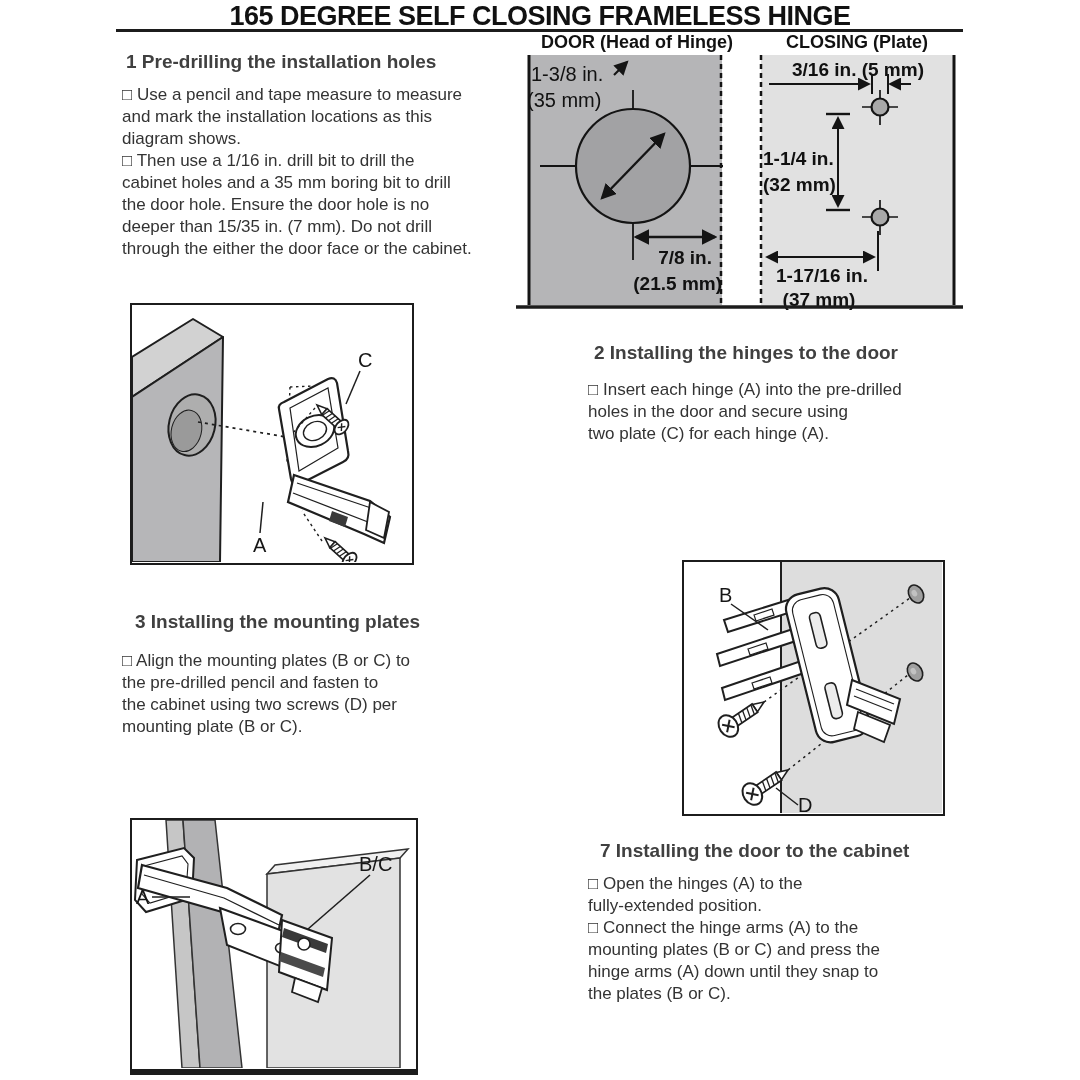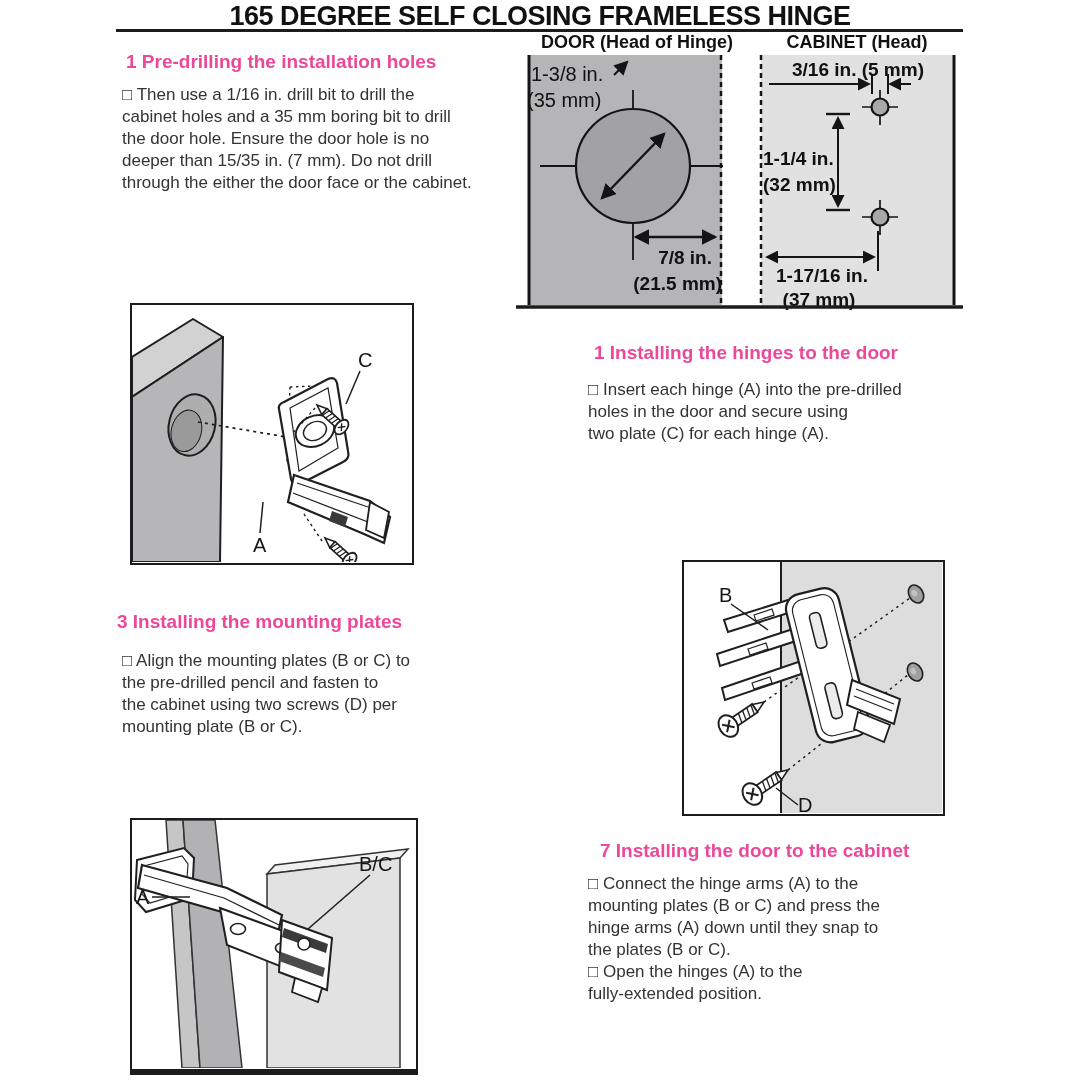--- a/index.html
+++ b/index.html
@@ -5,46 +5,46 @@
   html,body{margin:0;padding:0;background:#fff;}
   #page{position:relative;width:1080px;height:1080px;background:#ffffff;overflow:hidden;
         font-family:"Liberation Sans",sans-serif;color:#222;border-radius:12px;}
   .abs{position:absolute;}
   #title{top:1px;left:0;width:1080px;text-align:center;font-size:27px;font-weight:700;
          letter-spacing:-0.5px;color:#111;}
   #toprule{left:116px;top:29px;width:847px;height:3px;background:#1c1c1c;}
   .colhead{top:32px;text-align:center;font-size:18px;font-weight:700;color:#111;}
   #door-head{left:527px;width:196px;margin-left:12px;}
   #cab-head{left:758px;width:198px;}
-  .sec-h{font-size:19px;font-weight:700;color:#ec4899;white-space:nowrap;}
+  .sec-h{font-size:19px;font-weight:700;color:#404040;white-space:nowrap;}
   .sec-b{font-size:17px;line-height:22px;color:#333;white-space:pre-line;}
   #s1h{left:126px;top:51px;} #s1b{left:122px;top:84px;width:420px;}
   #s2h{left:594px;top:342px;} #s2b{left:588px;top:379px;width:400px;}
-  #s3h{left:117px;top:611px;} #s3b{left:122px;top:650px;width:400px;}
+  #s3h{left:135px;top:611px;} #s3b{left:122px;top:650px;width:400px;}
   #s4h{left:600px;top:840px;} #s4b{left:588px;top:873px;width:400px;}
   .figbox{border:2.5px solid #1c1c1c;background:#fff;box-sizing:border-box;}
   #fig1{left:130px;top:303px;width:284px;height:262px;}
   #fig2{left:682px;top:560px;width:263px;height:256px;}
   #fig3{left:130px;top:818px;width:288px;height:257px;border-bottom-width:6px;}
   svg{display:block;}
   svg text{font-family:"Liberation Sans",sans-serif;fill:#111;}
   .dim{font-size:19px;font-weight:700;}
   .dimlight{font-size:20px;font-weight:400;}
   .figlabel{font-size:20px;font-weight:400;fill:#161616;}
 </style>
 </head>
 <body>
 
 <div id="page">
 
   <div id="title" class="abs">165 DEGREE SELF CLOSING FRAMELESS HINGE</div>
   <div id="toprule" class="abs"></div>
 
   <div id="door-head" class="abs colhead">DOOR (Head of Hinge)</div>
-  <div id="cab-head" class="abs colhead">CABINET (Head)</div>
+  <div id="cab-head" class="abs colhead">CLOSING (Plate)</div>
 
   <svg class="abs" style="left:510px;top:28px" width="458" height="282" viewBox="0 0 458 282">
     <defs>
       <marker id="ah" viewBox="0 0 10 10" refX="8.5" refY="5" markerWidth="6.5" markerHeight="6.5" orient="auto-start-reverse">
         <path d="M0,0 L10,5 L0,10 Z" fill="#141414"></path>
       </marker>
     </defs>
 
     <g>
       <rect x="18" y="27" width="194" height="250" fill="#b5b5b7"></rect>
@@ -93,50 +93,53 @@
       <line x1="257" y1="229" x2="364" y2="229" stroke="#141414" stroke-width="2" marker-start="url(#ah)" marker-end="url(#ah)"></line>
       <text class="dim" x="312" y="254" text-anchor="middle">1-17/16 in.</text>
       <text class="dim" x="309" y="278" text-anchor="middle">(37 mm)</text>
     </g>
 
     <line x1="6" y1="279" x2="453" y2="279" stroke="#1c1c1c" stroke-width="3.5"></line>
   </svg>
 
   <div id="s1h" class="abs sec-h">1 Pre-drilling the installation holes</div>
   <div id="s1b" class="abs">
+    <div class="sec-b">□ Use a pencil and tape measure to measure
+and mark the installation locations as this
+diagram shows.</div>
     <div class="sec-b">□ Then use a 1/16 in. drill bit to drill the
 cabinet holes and a 35 mm boring bit to drill
 the door hole. Ensure the door hole is no
 deeper than 15/35 in. (7 mm). Do not drill
 through the either the door face or the cabinet.</div>
   </div>
 
-  <div id="s2h" class="abs sec-h">1 Installing the hinges to the door</div>
+  <div id="s2h" class="abs sec-h">2 Installing the hinges to the door</div>
   <div id="s2b" class="abs">
     <div class="sec-b">□ Insert each hinge (A) into the pre-drilled
 holes in the door and secure using
 two plate (C) for each hinge (A).</div>
   </div>
 
   <div id="s3h" class="abs sec-h">3 Installing the mounting plates</div>
   <div id="s3b" class="abs">
     <div class="sec-b">□ Align the mounting plates (B or C) to
 the pre-drilled pencil and fasten to
 the cabinet using two screws (D) per
 mounting plate (B or C).</div>
   </div>
 
   <div id="s4h" class="abs sec-h">7 Installing the door to the cabinet</div>
   <div id="s4b" class="abs">
+    <div class="sec-b">□ Open the hinges (A) to the
+fully-extended position.</div>
     <div class="sec-b">□ Connect the hinge arms (A) to the
 mounting plates (B or C) and press the
 hinge arms (A) down until they snap to
 the plates (B or C).</div>
-    <div class="sec-b">□ Open the hinges (A) to the
-fully-extended position.</div>
   </div>
 
   <div id="fig1" class="abs figbox">
   <svg width="279" height="257" viewBox="0 0 279 257">
     <defs>
       <g id="screw1">
         <polygon points="0,0 10,-4 10,4" fill="#fff" stroke="#1f1f1f" stroke-width="1.6"></polygon>
         <rect x="10" y="-4" width="19" height="8" fill="#fff" stroke="#1f1f1f" stroke-width="1.6"></rect>
         <line x1="13" y1="-4" x2="11" y2="4" stroke="#1f1f1f" stroke-width="1.2"></line>
         <line x1="17" y1="-4" x2="15" y2="4" stroke="#1f1f1f" stroke-width="1.2"></line>

